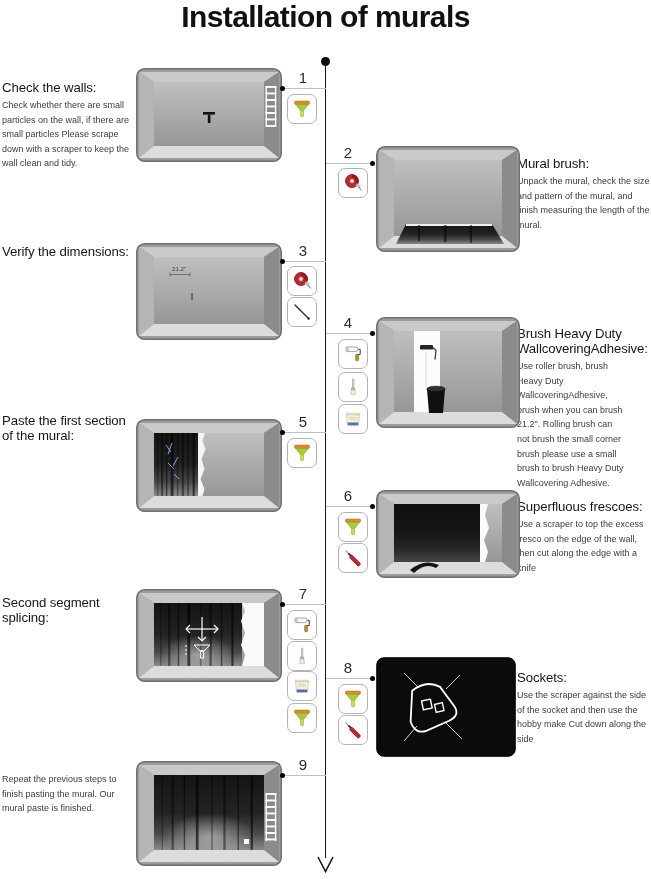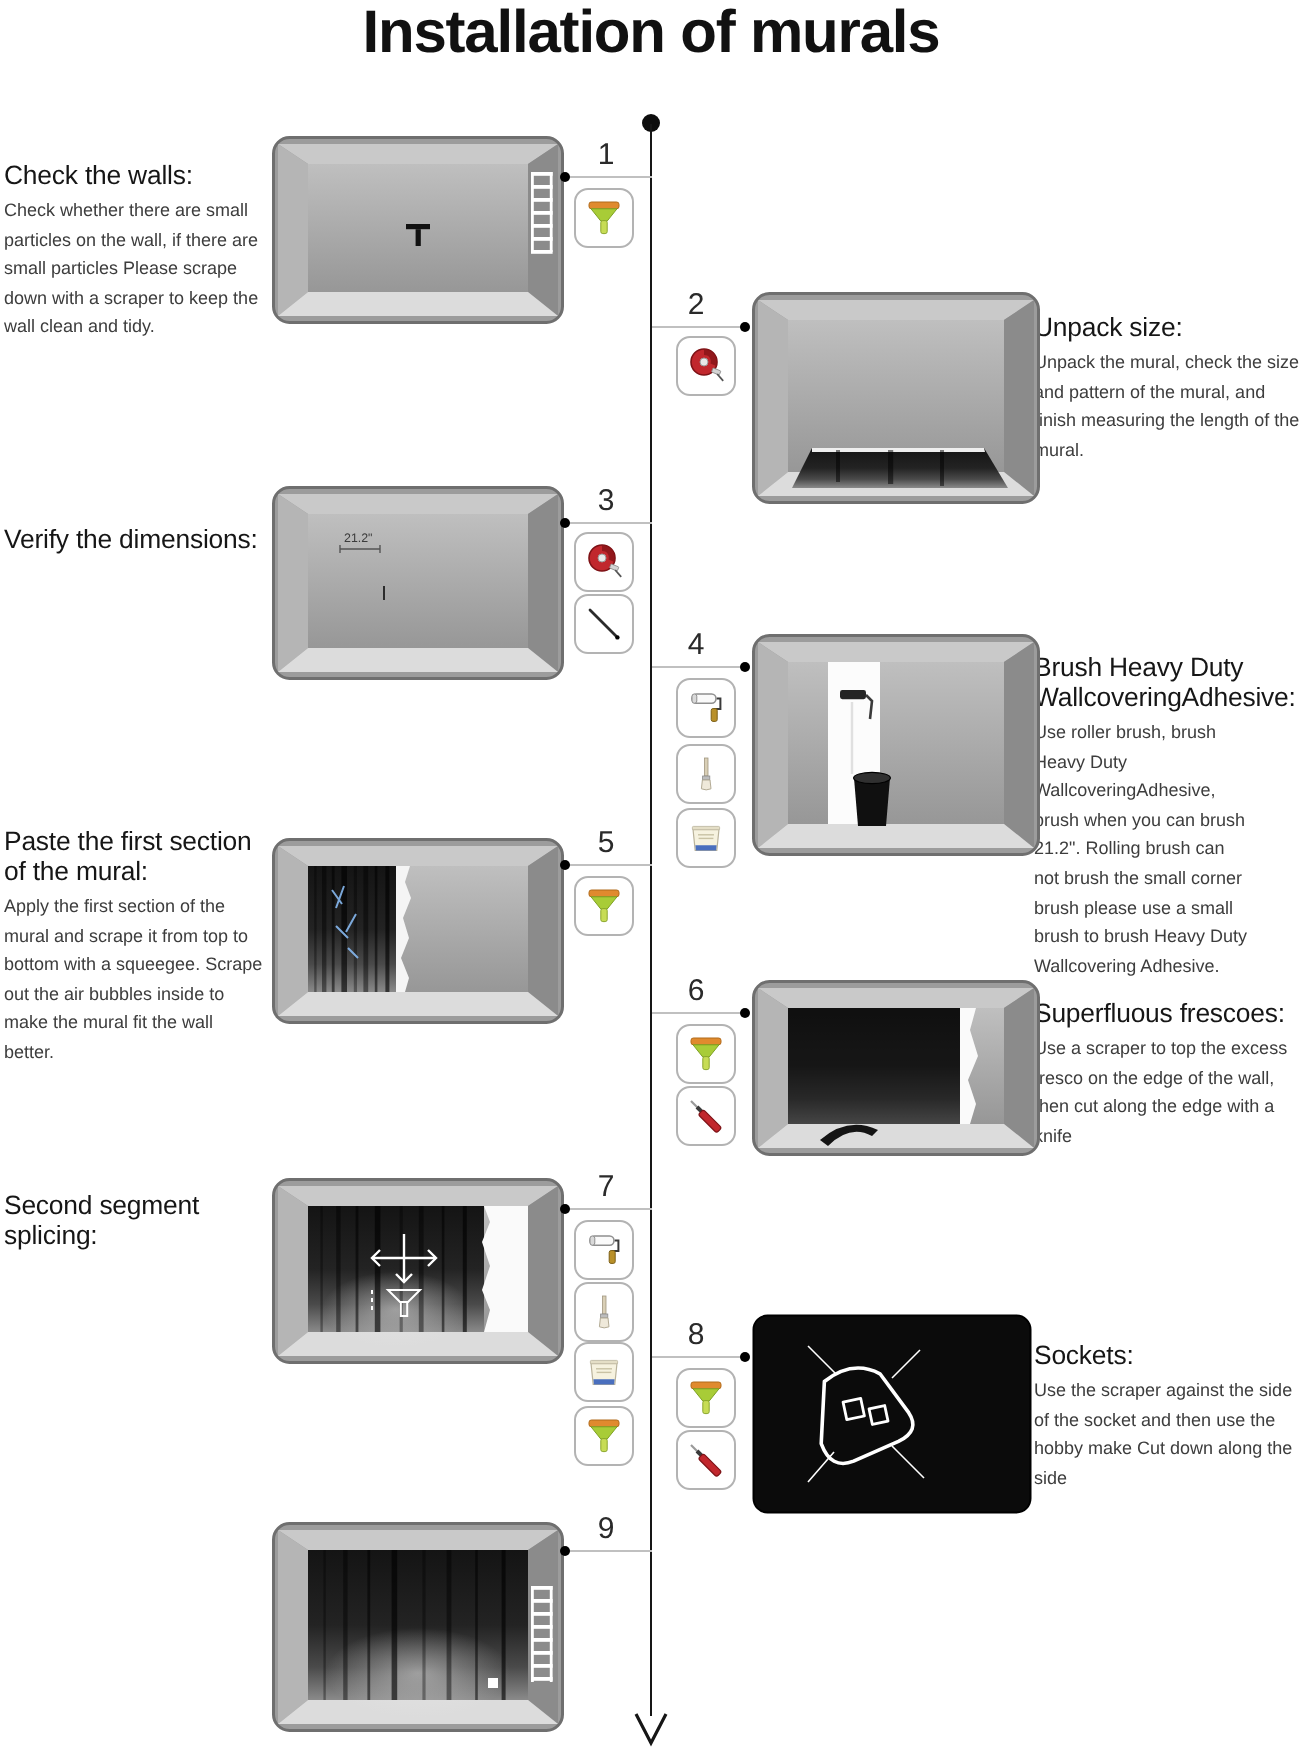--- a/index.html
+++ b/index.html
@@ -93,21 +93,21 @@
       </div>
       <div class="step-num" style="left: 283px; top: 69px;">1</div>
       <div class="tool-box" style="left: 287px; top: 94px;">
         <svg width="22" height="22" viewBox="0 0 22 22">
           <rect x="3.5" y="3" width="15" height="3.4" rx="1.2" fill="#e08a2e" stroke="#b06a1a" stroke-width="0.5"></rect>
           <polygon points="4.5,6.4 17.5,6.4 12.6,12.5 9.4,12.5" fill="#a8cc37" stroke="#7da021" stroke-width="0.5"></polygon>
           <rect x="9.4" y="12.3" width="3.2" height="6.5" rx="1" fill="#c7dc55" stroke="#8aa62c" stroke-width="0.5"></rect>
         </svg>
       </div>
       <div class="step-text" style="left: 517px; top: 144px; width: 134px;">
-        <div class="step-title">Unpack size:</div>
+        <div class="step-title">Mural brush:</div>
         <div class="step-body">Unpack the mural, check the size and pattern of the mural, and finish measuring the length of the mural.</div>
       </div>
       <div class="scene" style="left: 376px; top: 146px; width: 144px; height: 106px;">
         <svg width="144" height="106" viewBox="0 0 144 106">
           <defs>
             <linearGradient id="wg2" x1="0" y1="0" x2="0" y2="1">
               <stop offset="0" stop-color="#bfbfbf"></stop>
               <stop offset="1" stop-color="#979797"></stop>
             </linearGradient>
             <linearGradient id="fg2" x1="0" y1="0" x2="0" y2="1">
@@ -140,21 +140,21 @@
       <div class="step-num" style="left: 328px; top: 144px;">2</div>
       <div class="tool-box" style="left: 338px; top: 168px;">
         <svg width="22" height="22" viewBox="0 0 22 22">
           <circle cx="10" cy="9" r="6.5" fill="#c1272d" stroke="#7e1216" stroke-width="0.8"></circle>
           <path d="M10,2.5 a6.5,6.5 0 0 1 6.2,8.5 l-3,-1.2 a3.2,3.2 0 0 0 -3.2,-4.3 z" fill="#891519" opacity="0.85"></path>
           <circle cx="10" cy="9" r="2" fill="#e8e8e8" stroke="#999" stroke-width="0.5"></circle>
           <rect x="14" y="12.6" width="4.2" height="2.2" rx="0.4" fill="#d4d4d4" stroke="#8a8a8a" stroke-width="0.4" transform="rotate(22 16 13.7)"></rect>
           <line x1="16.6" y1="15" x2="19.6" y2="18.4" stroke="#555" stroke-width="0.9"></line>
         </svg>
       </div>
-      <div class="step-text" style="left: 2px; top: 250px; width: 132px;">
+      <div class="step-text" style="left: 2px; top: 232px; width: 132px;">
         <div class="step-title">Verify the dimensions:</div>
       </div>
       <div class="scene" style="left: 136px; top: 243px; width: 146px; height: 97px;">
         <svg width="146" height="97" viewBox="0 0 146 97">
           <defs>
             <linearGradient id="wg3" x1="0" y1="0" x2="0" y2="1">
               <stop offset="0" stop-color="#bfbfbf"></stop>
               <stop offset="1" stop-color="#979797"></stop>
             </linearGradient>
             <linearGradient id="fg3" x1="0" y1="0" x2="0" y2="1">
@@ -259,21 +259,20 @@
         <svg width="22" height="22" viewBox="0 0 22 22">
           <path d="M4.5,6.6 h13 l-1.1,10.6 h-10.8 z" fill="#f6f2df" stroke="#b9b29a" stroke-width="0.6"></path>
           <rect x="4.2" y="5.2" width="13.6" height="1.7" rx="0.5" fill="#e4dec6" stroke="#b9b29a" stroke-width="0.4"></rect>
           <line x1="7" y1="9.4" x2="15" y2="9.4" stroke="#c9c2a4" stroke-width="0.7"></line>
           <line x1="7.3" y1="11.2" x2="14.7" y2="11.2" stroke="#c9c2a4" stroke-width="0.7"></line>
           <path d="M5.7,14.6 h10.6 l-0.25,2.6 h-10.1 z" fill="#4a6fbe"></path>
         </svg>
       </div>
       <div class="step-text" style="left: 2px; top: 401px; width: 132px;">
         <div class="step-title">Paste the first section of the mural:</div>
-        <div class="step-body">Apply the first section of the mural and scrape it from top to bottom with a squeegee. Scrape out the air bubbles inside to make the mural fit the wall better.</div>
       </div>
       <div class="scene" style="left: 136px; top: 419px; width: 146px; height: 93px;">
         <svg width="146" height="93" viewBox="0 0 146 93">
           <defs>
             <linearGradient id="wg5" x1="0" y1="0" x2="0" y2="1">
               <stop offset="0" stop-color="#bfbfbf"></stop>
               <stop offset="1" stop-color="#979797"></stop>
             </linearGradient>
             <linearGradient id="fg5" x1="0" y1="0" x2="0" y2="1">
               <stop offset="0" stop-color="#141414"></stop>
@@ -505,20 +504,21 @@
         </svg>
       </div>
       <div class="tool-box" style="left: 338px; top: 715px;">
         <svg width="22" height="22" viewBox="0 0 22 22">
           <line x1="3.5" y1="3.5" x2="9.5" y2="9.5" stroke="#9a9a9a" stroke-width="1.1"></line>
           <polygon points="7.2,5.8 9.8,8.4 8.4,9.8 5.8,7.2" fill="#3a3a3a"></polygon>
           <rect x="8" y="8.3" width="13" height="3.6" rx="1.2" transform="rotate(45 9.5 10)" fill="#c1272d" stroke="#7e1216" stroke-width="0.6"></rect>
         </svg>
       </div>
       <div class="step-text" style="left: 2px; top: 760px; width: 132px;">
+        <div class="step-body">Repeat the previous steps to finish pasting the mural. Our mural paste is finished.</div>
       </div>
       <div class="scene" style="left: 136px; top: 761px; width: 146px; height: 105px;">
         <svg width="146" height="105" viewBox="0 0 146 105">
           <defs>
             <linearGradient id="wg9" x1="0" y1="0" x2="0" y2="1">
               <stop offset="0" stop-color="#bfbfbf"></stop>
               <stop offset="1" stop-color="#979797"></stop>
             </linearGradient>
             <linearGradient id="fg9" x1="0" y1="0" x2="0" y2="1">
               <stop offset="0" stop-color="#141414"></stop>

